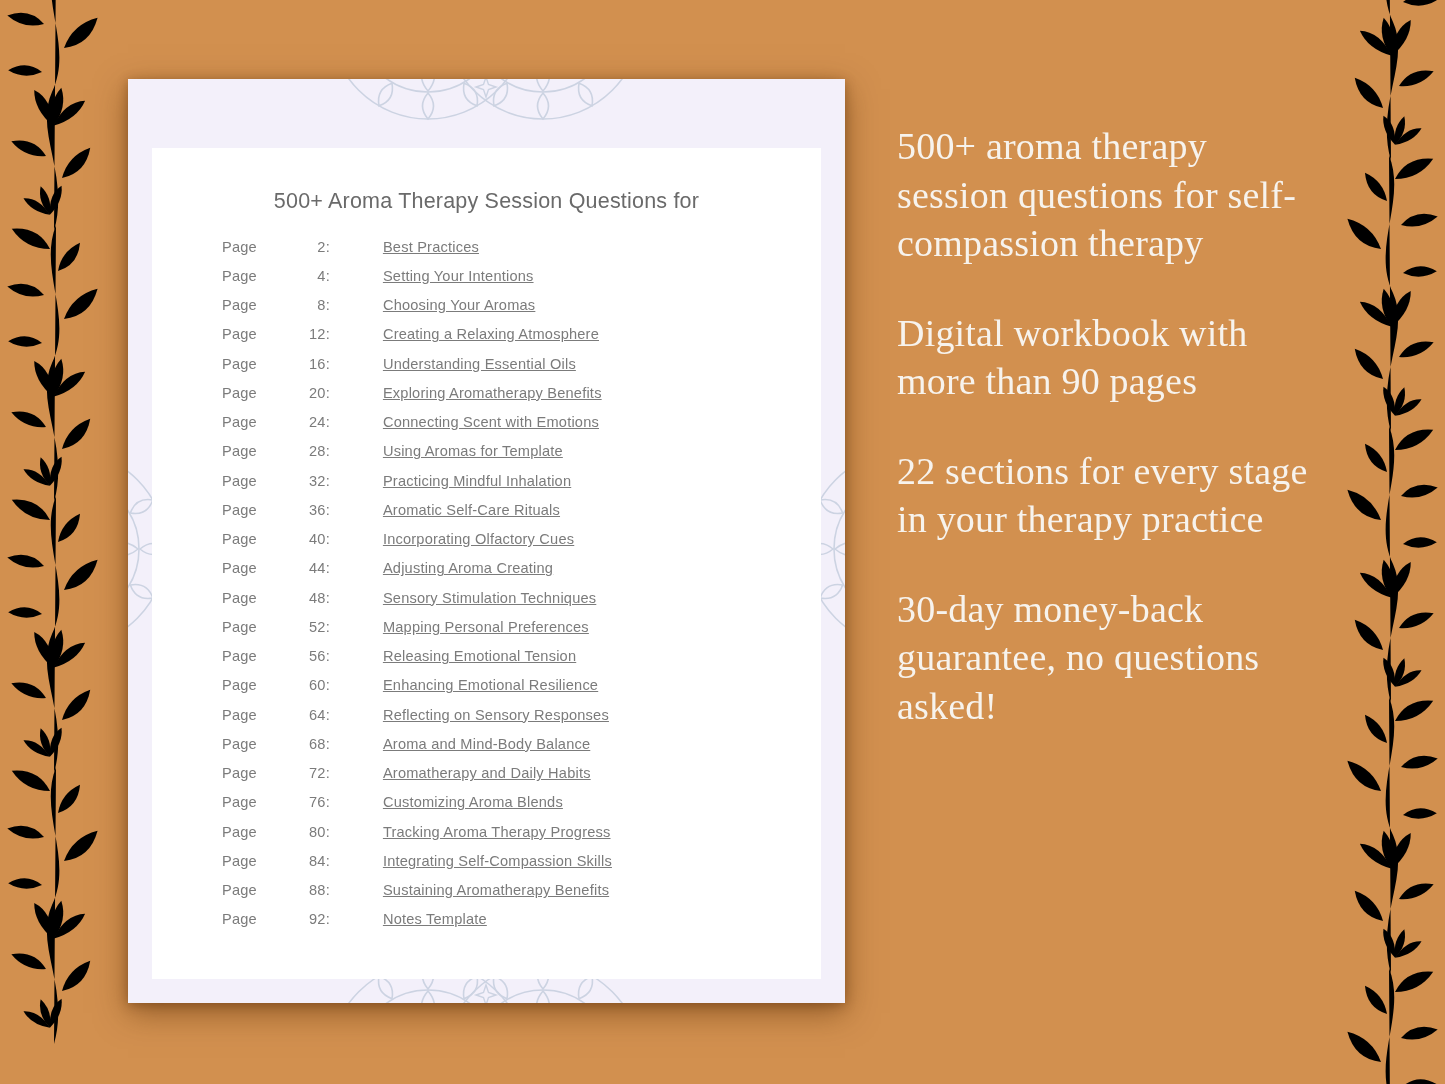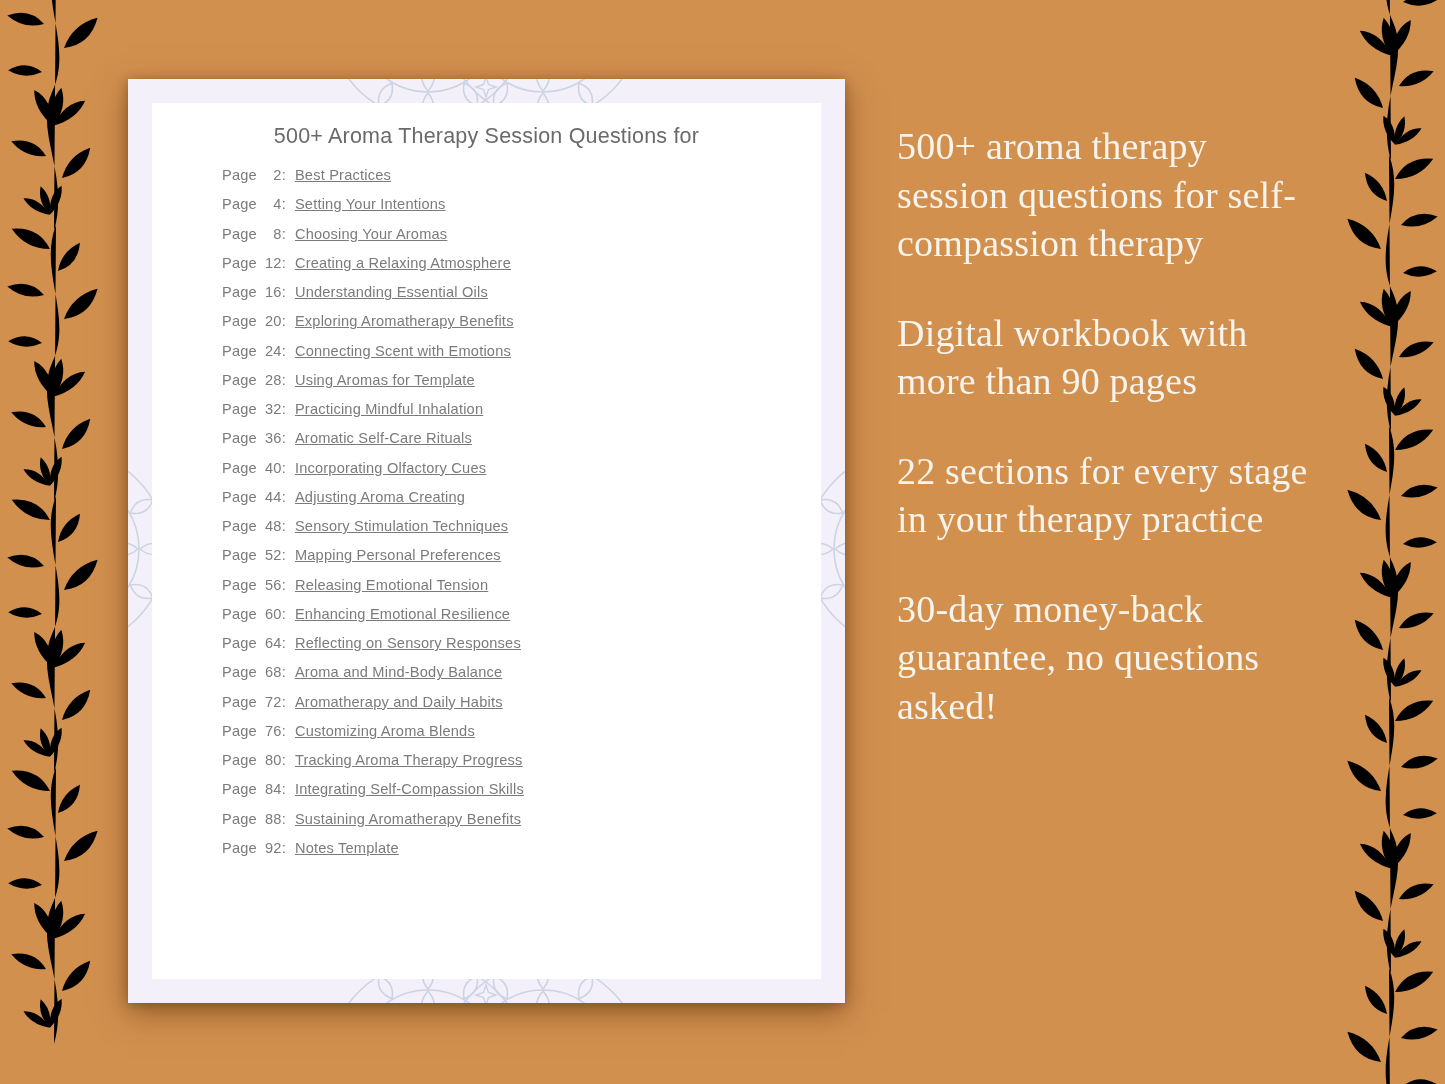--- a/index.html
+++ b/index.html
@@ -41,32 +41,32 @@
   .m-top2{left:305px;top:-168px;}
   .m-bot1{left:190px;top:872px;}
   .m-bot2{left:305px;top:872px;}
   .m-left{left:-170px;top:360px;}
   .m-right{left:667px;top:360px;}
   .s-top{left:345px;top:-5px;}
   .s-bot{left:345px;top:903px;}
 
   .page{
     position:absolute;inset:24px;background:var(--paper);
-    box-sizing:border-box;padding:17px 45px 0 45px;
+    box-sizing:border-box;padding:37px 45px 0 45px;margin-top:45px;
   }
   .doc-title{
     text-align:center;color:var(--title-color);
     font-size:21.5px;line-height:33px;letter-spacing:.2px;font-weight:400;
   }
   .section-heading{
     margin-top:14px;color:var(--heading-color);
     font-size:19px;line-height:24px;letter-spacing:.2px;
   }
   .toc{margin:14px 0 0 25px;}
-  .toc-row{display:flex;height:29.25px;color:var(--toc-color);font-size:14.6px;letter-spacing:.2px;}
+  .toc-row{display:flex;align-items:center;height:29.25px;color:var(--toc-color);font-size:14.6px;letter-spacing:.2px;gap:44px;}
   .toc-num{display:inline-block;width:26px;text-align:right;margin-left:3px;white-space:pre;}
   .toc-title{margin-left:9px;text-decoration:underline;}
 
   
   .marketing{position:absolute;left:897px;top:122px;width:424px;font-family:Liberation Serif, serif;}
   .mk{
     margin:0 0 41px 0;color:var(--mk-color);
     font-size:38px;line-height:48.5px;font-weight:400;letter-spacing:.2px;
   }
 </style>

